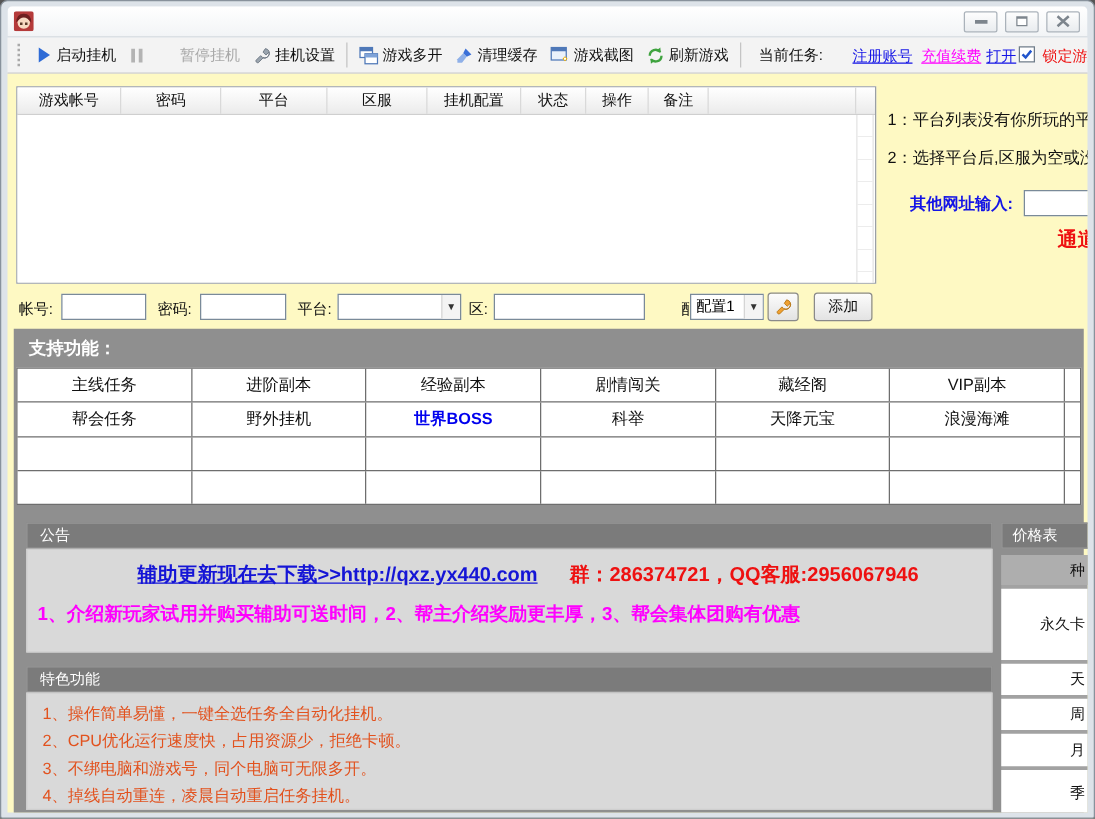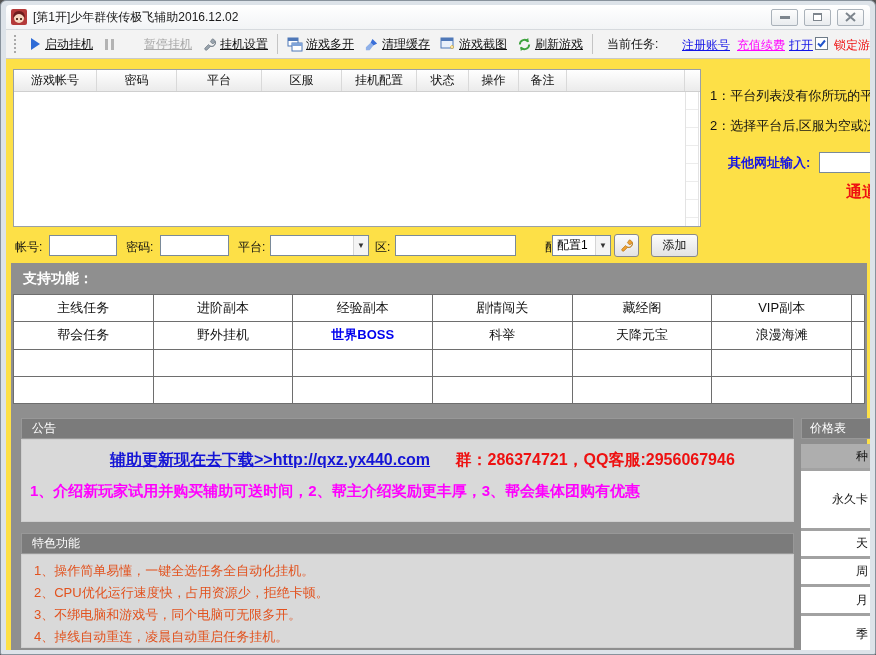--- a/index.html
+++ b/index.html
@@ -18,35 +18,35 @@
             background:linear-gradient(#fdfdfd,#e9ecef); display:flex; align-items:center;
             justify-content:center; cursor:default; }
   .glyph-min { width:10px; height:3px; background:#7d858d; }
   .glyph-max { width:9px; height:8px; border:1px solid #7d858d; border-top-width:2px; background:#fff; }
 
   
   .toolbar { position:absolute; left:5px; top:29px; right:5px; height:29px; background:#f3f3f3;
              border-bottom:1px solid #c9c9c9; display:flex; align-items:center; font-size:12px;
              color:#111; overflow:hidden; }
   .grip { width:3px; height:18px; border-left:2px dotted #a9a9a9; margin:0 6px 0 8px; }
-  .tb-item { display:flex; align-items:center; gap:3px; padding:3px 5px; white-space:nowrap; cursor:default;text-decoration:underline; }
+  .tb-item { display:flex; align-items:center; gap:3px; padding:3px 5px; white-space:nowrap; cursor:default; }
   .tb-item.disabled { color:#a9a9a9;gap:28px; }
   .tb-sep { width:1px; height:20px; background:#c4c4c4; margin:0 4px; }
   .tb-task { margin-left:10px; }
   .tb-link { position:absolute; top:7px; font-size:12px; text-decoration:underline; white-space:nowrap; cursor:pointer; }
   .lnk-register { left:676px; color:#1414e6; }
   .lnk-recharge { left:731px; color:#ff00ff; }
   .lnk-open { left:783px; color:#1414e6; }
   .cb { position:absolute; left:809px; top:7px; width:13px; height:13px; background:#fff;
         border:1px solid #6e7b88; display:flex; align-items:center; justify-content:center; }
   .cb svg { display:block; }
   .lnk-lock { left:828px; color:#ee1111; text-decoration:none; }
 
   
-  .main { position:absolute; left:5px; top:58px; right:5px; bottom:4px; background:#fde047;
+  .main { position:absolute; left:5px; top:58px; right:5px; bottom:4px; background:#fef9c3;
           overflow:hidden; }
   .abs { position:absolute; }
 
   
   .acc-table { left:7px; top:10px; width:688px; height:158px; background:#fff; border:1px solid #9aa0a6; }
   .acc-head { display:flex; height:22px; background:linear-gradient(#ffffff,#ebebeb);
               border-bottom:1px solid #cfcfcf; font-size:12px; color:#111; }
   .acc-col { border-right:1px solid #d9d9d9; display:flex; align-items:center; justify-content:center;
              white-space:nowrap; overflow:hidden; cursor:default; }
   .acc-body { position:relative; height:134px; background:#fff; }
@@ -109,21 +109,20 @@
 <div class="window">
 
   <div class="titlebar">
     <svg class="app-icon" viewBox="0 0 16 16">
       <rect x="0" y="0" width="16" height="16" rx="2" fill="#b43a3a"></rect>
       <circle cx="8" cy="9" r="5" fill="#f6d9c2"></circle>
       <path d="M2 9 Q2 2 8 2 Q14 2 14 9 L11 6 Q8 4 5 6 Z" fill="#6e1f1f"></path>
       <rect x="5" y="9" width="2" height="2" fill="#5a3a2a"></rect>
       <rect x="9" y="9" width="2" height="2" fill="#5a3a2a"></rect>
     </svg>
-    <span class="title">[第1开]少年群侠传极飞辅助2016.12.02</span>
     <div class="winbtns">
       <div class="winbtn">
         <div class="glyph-min"></div>
       </div>
       <div class="winbtn">
         <div class="glyph-max"></div>
       </div>
       <div class="winbtn">
         <svg width="11" height="10" viewBox="0 0 11 10">
           <path d="M1 1 L10 9 M10 1 L1 9" stroke="#7d858d" stroke-width="2" fill="none"></path>

